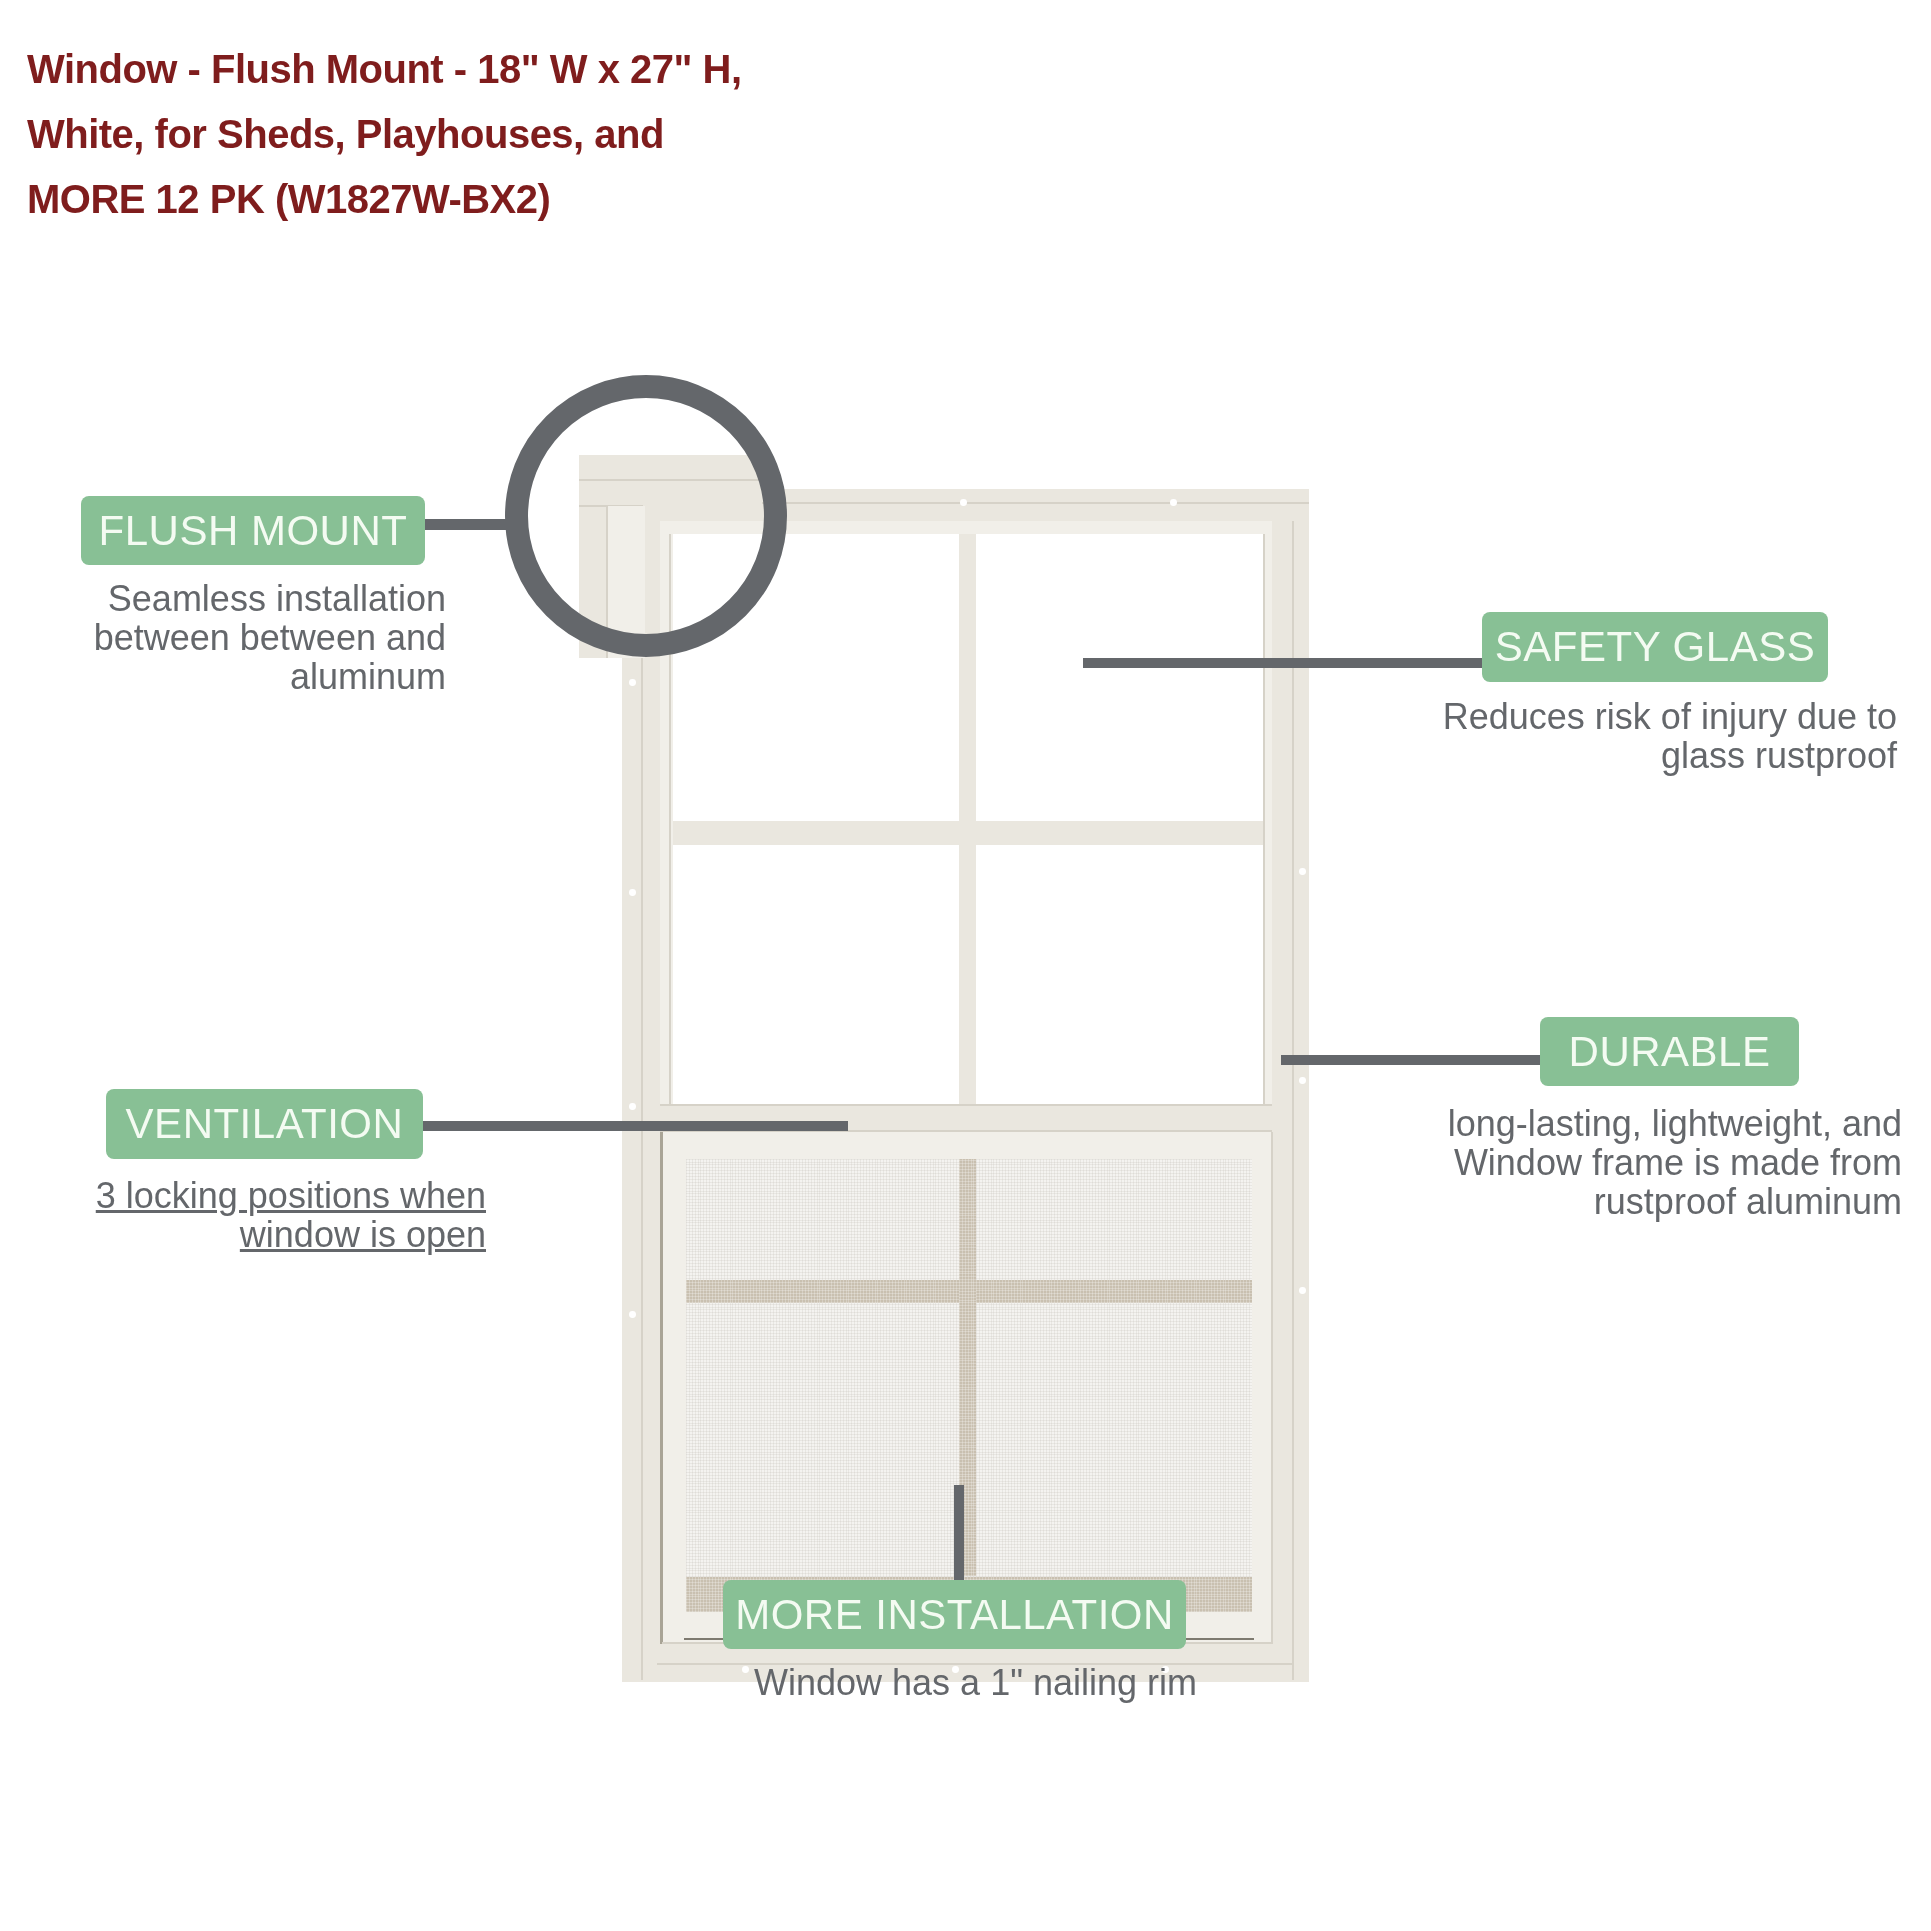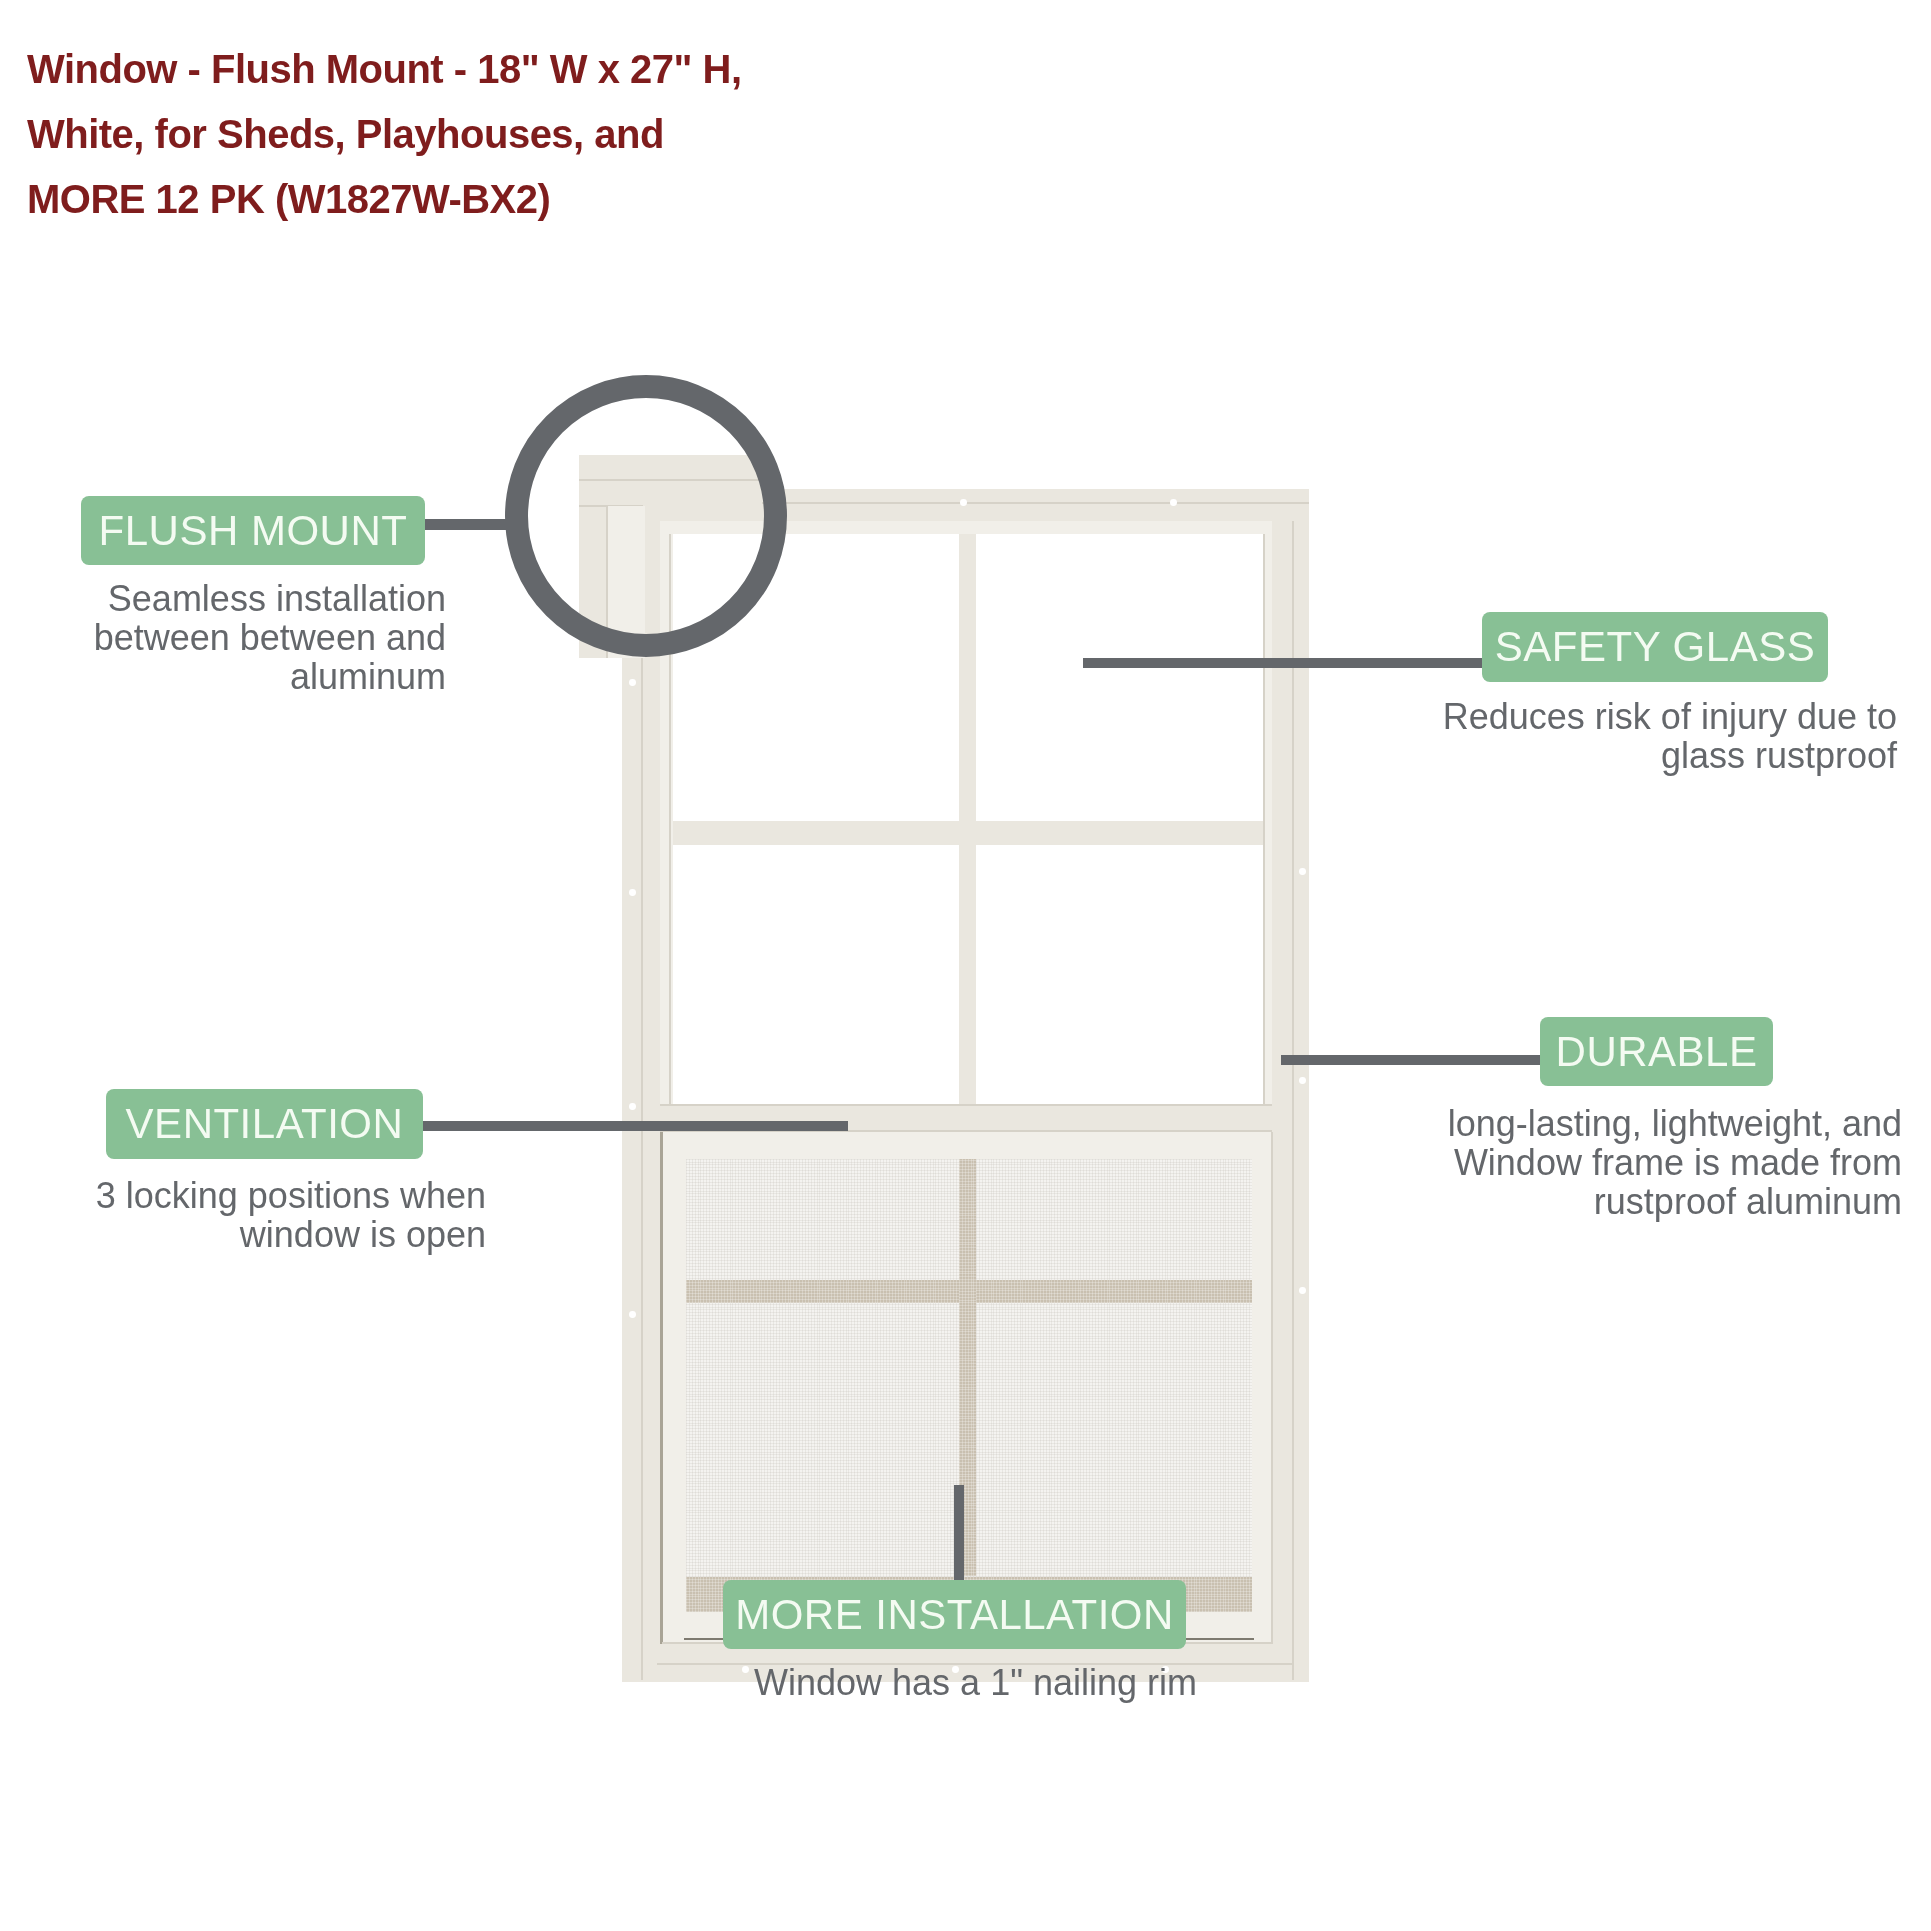--- a/index.html
+++ b/index.html
@@ -138,27 +138,27 @@
 </div>
 <div class="desc" style="left:1414px;top:697px;width:483px;">
   <span>Reduces risk of injury due to</span>
   <span>glass rustproof</span>
 </div>
 
 <div class="leader" style="left:423px;top:1121px;width:425px;height:9.7px;"></div>
 <div class="badge" style="left:106px;top:1089px;width:317px;height:70px;">
   <span>VENTILATION</span>
 </div>
-<div class="desc" style="left:42px;top:1176px;width:444px;">
+<div class="desc" style="left:42px;top:1176px;width:444px;text-decoration:underline;">
   <span>3 locking positions when</span>
   <span>window is open</span>
 </div>
 
 <div class="leader" style="left:1281px;top:1055px;width:261px;height:9.7px;"></div>
-<div class="badge" style="left:1540px;top:1017px;width:233px;height:69px;">
+<div class="badge" style="left:1540px;top:1017px;width:259px;height:69px;">
   <span>DURABLE</span>
 </div>
 <div class="desc" style="left:1410px;top:1104px;width:492px;">
   <span>long-lasting, lightweight, and</span>
   <span>Window frame is made from</span>
   <span>rustproof  aluminum</span>
 </div>
 
 <div class="leader" style="left:954px;top:1485px;width:9.7px;height:97px;"></div>
 <div class="badge" style="left:723px;top:1580px;width:463px;height:69px;">

